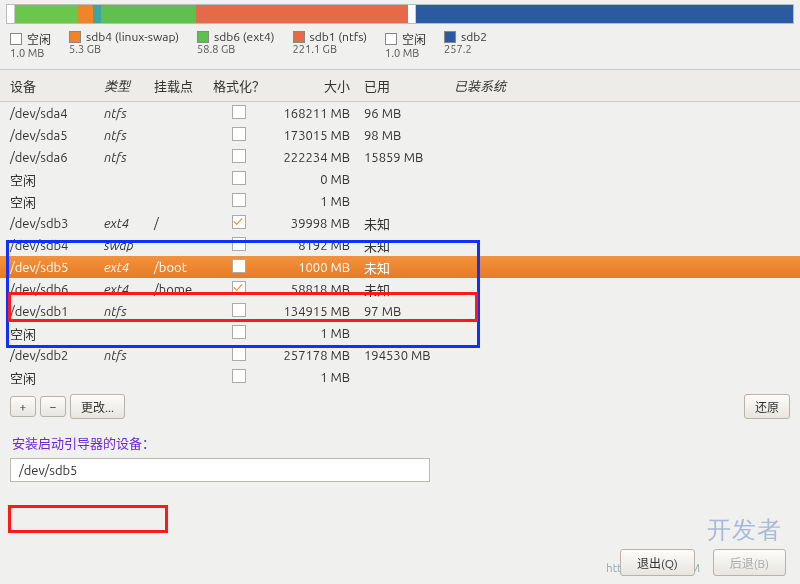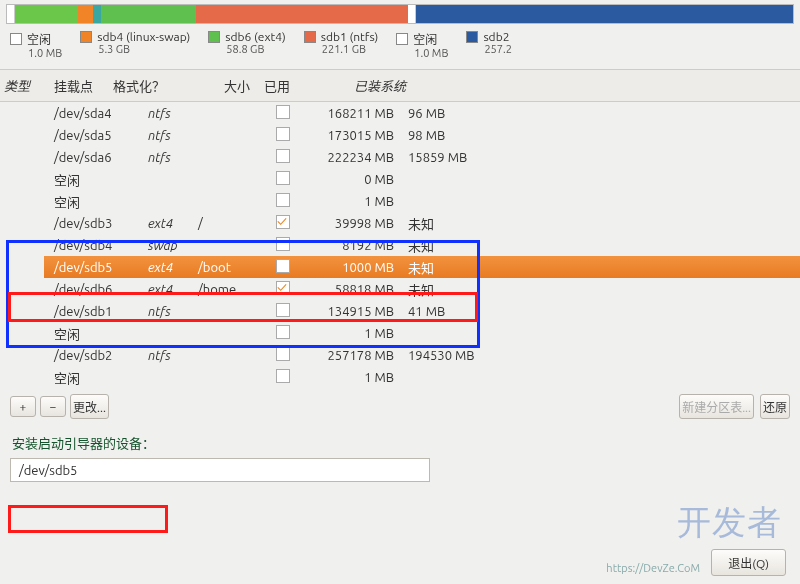--- a/index.html
+++ b/index.html
@@ -39,21 +39,21 @@
     padding: 6px 10px 10px 10px;
     font-size: 12px;
     align-items: flex-start;
   }
   .legend-item { display:flex; flex-direction:column; }
   .legend-top { display:flex; align-items:center; gap:5px; }
   .swatch {
     width: 12px; height: 12px; border:1px solid #888;
     display:inline-block;
   }
-  .legend-sub { color:#555; font-size:11px; margin-left:18px; }
+  .legend-sub { color:#555; font-size:11px; }
 
   
   .tbl-head {
     display:flex;
     background:#eeece8;
     border-top:1px solid #ccc;
     border-bottom:1px solid #ccc;
     font-size:13px;
     padding: 4px 0;
   }
@@ -66,21 +66,20 @@
   .col-used  { width: 90px; }
   .col-sys   { width: 120px; font-style: italic; }
 
   .rows { }
   .row {
     display:flex;
     align-items:center;
     height: 22px;
     border-bottom: 0;
     font-size: 13px;
-    margin-left: 44px;
   }
   .row > div { padding: 2px 4px; overflow:hidden; white-space:nowrap; }
   .row .col-dev { padding-left:10px; }
   .row.indent .col-dev { padding-left:22px; }
   .row.selected {
     background: linear-gradient(#f3923e, #e87b23);
     color: #fff;
   }
   .row.selected .chk { accent-color:#fff; }
 
@@ -115,31 +114,31 @@
   
   .btn-row {
     display:flex;
     align-items:center;
     gap:4px;
     padding: 6px 10px;
   }
   .btn {
     border:1px solid #b7b3ac;
     background: linear-gradient(#fdfcfa,#e8e5df);
-    padding: 3px 2px;
+    padding: 3px 10px;
     font-size:12px;
     border-radius:3px;
     color:#333;
     cursor:pointer;
   }
   .btn.sq { width:26px; text-align:center; padding:3px 0;}
   .right-btns { margin-left:auto; display:flex; gap:6px; }
   .btn.disabled { color:#aaa; }
 
-  .boot-label { padding: 8px 28px 4px 12px; color:#14532d; }
+  .boot-label { padding: 8px 28px 4px 12px; color:#6d28d9; }
 
   .boot-field {
     margin: 2px 10px;
     border:1px solid #bdb9b1;
     background:#fff;
     padding: 4px 8px;
     width: 420px;
     font-size:13px;
   }
 
@@ -152,21 +151,21 @@
     padding:8px 14px;
     color:#777;
     font-size:12px;
   }
   .footer .btn { padding:4px 16px; }
 
   .watermark {
     position:absolute;
     right: 18px;
     bottom: 38px;
-    font-size: 34px;
+    font-size: 24px;
     color: rgba(80,120,190,0.45);
     letter-spacing: 1px;
     font-family: Liberation Mono, monospace;
     pointer-events:none;
   }
   .urlhint {
     position:absolute;
     right: 100px;
     bottom: 10px;
     color:#8aa;
@@ -226,20 +225,21 @@
     <div class="legend-item">
       <div class="legend-top">
         <span class="swatch c-blue"></span>
         <span>sdb2</span>
       </div>
       <div class="legend-sub">257.2</div>
     </div>
   </div>
 
 <div class="tbl-head">
+  <div class="col-dev">设备</div>
   <div class="col-type">类型</div>
   <div class="col-mount">挂载点</div>
   <div class="col-fmt">格式化？</div>
   <div class="col-size">大小</div>
   <div class="col-used">已用</div>
   <div class="col-sys">已装系统</div>
 </div>
 
 <div class="rows" id="rows">
     <div class="row indent">
@@ -322,21 +322,21 @@
       <div class="col-size">58818 MB</div>
       <div class="col-used">未知</div>
       <div class="col-sys"></div>
     </div>
     <div class="row indent">
       <div class="col-dev">/dev/sdb1</div>
       <div class="col-type">ntfs</div>
       <div class="col-mount"></div>
       <div class="col-fmt"><span class="chk"></span></div>
       <div class="col-size">134915 MB</div>
-      <div class="col-used">41 MB</div>
+      <div class="col-used">97 MB</div>
       <div class="col-sys"></div>
     </div>
     <div class="row indent">
       <div class="col-dev">空闲</div>
       <div class="col-type"></div>
       <div class="col-mount"></div>
       <div class="col-fmt"><span class="chk"></span></div>
       <div class="col-size">1 MB</div>
       <div class="col-used"></div>
       <div class="col-sys"></div>
@@ -359,30 +359,30 @@
       <div class="col-used"></div>
       <div class="col-sys"></div>
     </div>
   </div>
 
 <div class="btn-row">
   <div class="btn sq">+</div>
   <div class="btn sq">−</div>
   <div class="btn">更改...</div>
   <div class="right-btns">
-    <div class="btn disabled">新建分区表...</div>
     <div class="btn">还原</div>
   </div>
 </div>
 
 <div class="boot-label">安装启动引导器的设备：</div>
 <div class="boot-field">/dev/sdb5</div>
 
 <div class="watermark">开发者</div>
 <div class="urlhint">https://DevZe.CoM</div>
 
 <div class="footer">
   <div class="btn">退出(Q)</div>
+  <div class="btn disabled">后退(B)</div>
 </div>
 
 <div class="hl-blue" style="left:6px; top:240px; width:474px; height:108px;"></div>
 <div class="hl-red" style="left:8px; top:292px; width:470px; height:30px;"></div>
 <div class="hl-red" style="left:8px; top:505px; width:160px; height:28px;"></div>
 
 </body></html>

